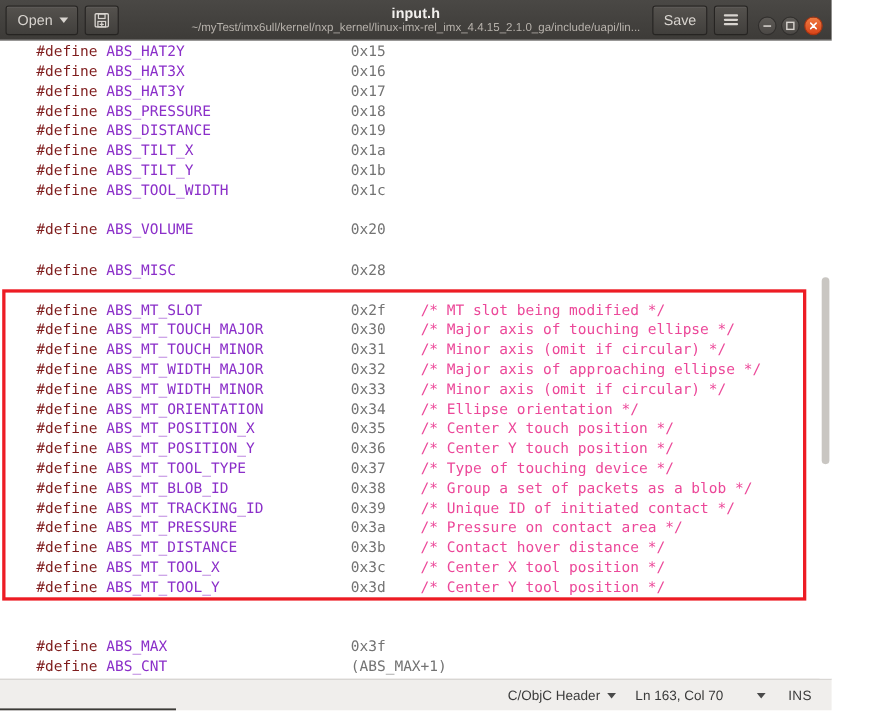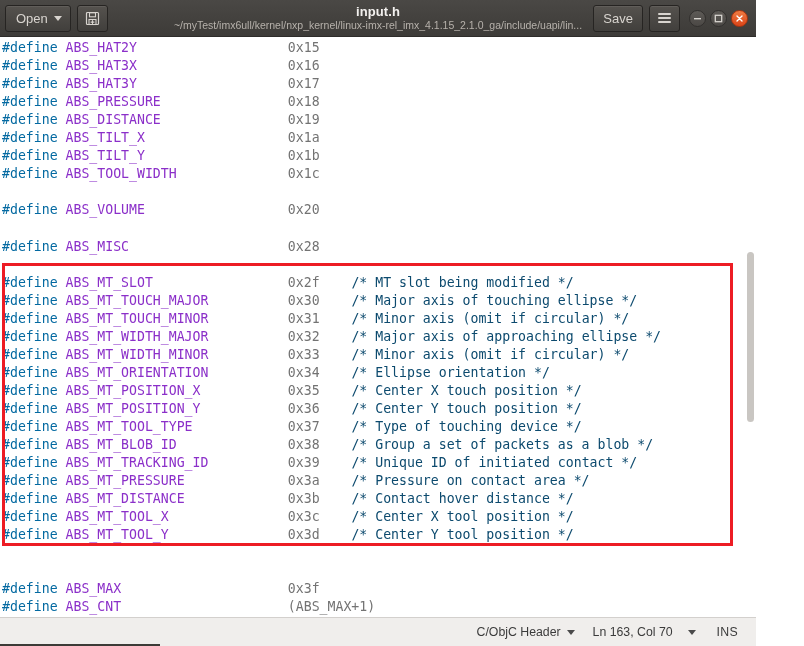--- a/index.html
+++ b/index.html
@@ -86,21 +86,21 @@
     color: #b6b1ab;
     line-height: 13px;
     max-width: 100%;
     overflow: hidden;
     white-space: nowrap;
   }
 
   .tb-right {
     margin-left: auto;
     display: flex;
-    align-items: center;
+    align-items: flex-end;
     gap: 0;
     z-index: 2;
   }
 
   .hamburger { display: flex; flex-direction: column; gap: 2px; }
   .hamburger span {
     display: block;
     width: 13px; height: 2px;
     background: #d8d4cf;
     border-radius: 1px;
@@ -144,24 +144,24 @@
     font-family: "DejaVu Sans Mono", monospace;
     font-size: 13.2px;
     line-height: 18.05px;
     white-space: pre;
     color: #7a28b5;
     overflow: hidden;
   }
 
   .ln { display: block; height: 18.05px; }
 
-  .kw   { color: #0369a1; }      
+  .kw   { color: #7f1d1d; margin-left: 31px; }      
   .id   { color: #8b2fc9; }      
   .num  { color: #737373; }      
-  .cmt  { color: #0c4a6e; }      
+  .cmt  { color: #ec4899; }      
 
   
   .redbox {
     position: absolute;
     border: 3px solid #ed1c24;
     pointer-events: none;
     z-index: 5;
   }
 
   
@@ -236,21 +236,21 @@
       <svg class="save-icon-svg" width="15" height="15" viewBox="0 0 15 15">
         <rect x="1.5" y="1.5" width="12" height="12" rx="1" fill="none" stroke="#d8d4cf" stroke-width="1.2"></rect>
         <rect x="4.5" y="1.8" width="6" height="4" fill="none" stroke="#d8d4cf" stroke-width="1.1"></rect>
         <rect x="4" y="8.5" width="7" height="5" fill="none" stroke="#d8d4cf" stroke-width="1.1"></rect>
         <path d="M7.5 9.6v3M6 11.1h3" stroke="#d8d4cf" stroke-width="1.1" stroke-linecap="round"></path>
       </svg>
     </div>
 
     <div class="title-center">
       <div class="doc-title">input.h</div>
-      <div class="doc-path">~/myTest/imx6ull/kernel/nxp_kernel/linux-imx-rel_imx_4.1.15_2.1.0_ga/include/uapi/lin...</div>
+      <div class="doc-path">~/myTest/imx6ull/kernel/nxp_kernel/linux-imx-rel_imx_4.4.15_2.1.0_ga/include/uapi/lin...</div>
     </div>
 
     <div class="tb-right">
       <div class="tb-btn">
         <span>Save</span>
       </div>
 
       <div class="tb-btn icon-btn">
         <span class="hamburger">
           <span></span>
@@ -291,21 +291,21 @@
 
   <div class="statusbar">
     <div class="sb-spacer"></div>
 
     <div class="sb-item">
       <span>C/ObjC Header</span>
       <span class="sb-caret"></span>
     </div>
 
 
-    <div class="sb-item" style="gap:15px;">
+    <div class="sb-item" style="gap:30px;">
       <span>Ln 163, Col 70</span>
       <span class="sb-caret"></span>
     </div>
 
     <div class="sb-item sb-ins">
       <span>INS</span>
     </div>
 
     <div class="sb-underline"></div>
   </div>

